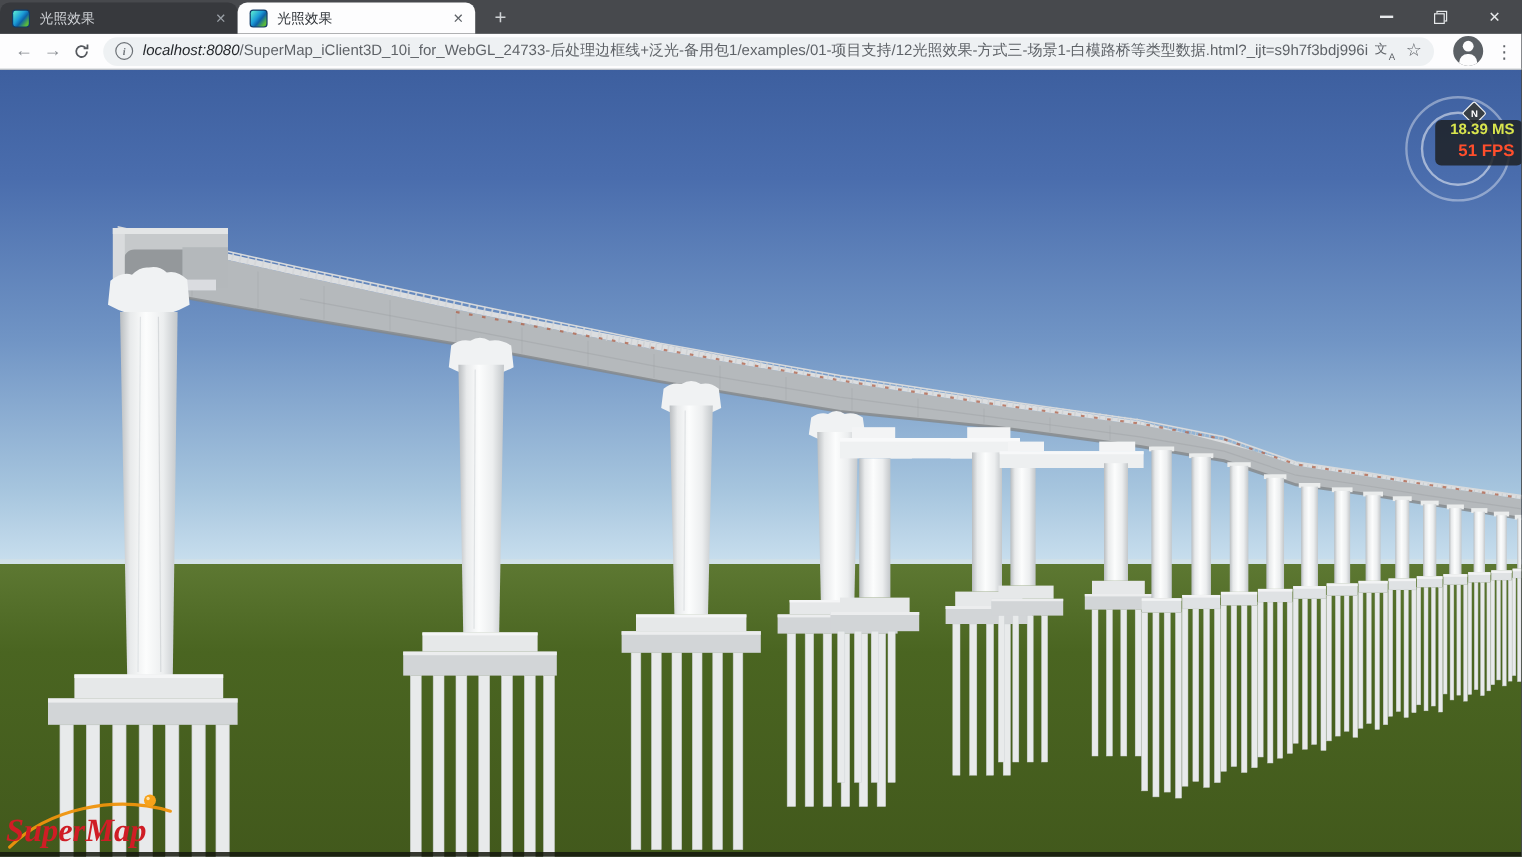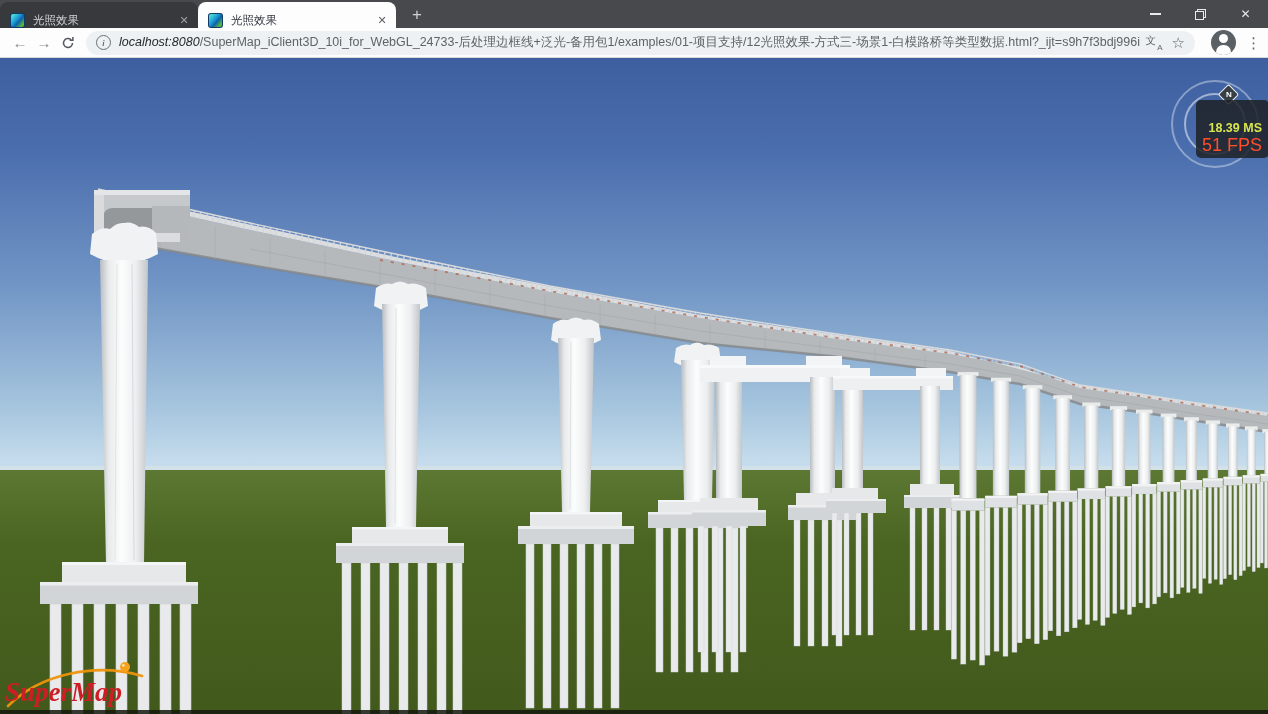--- a/index.html
+++ b/index.html
@@ -2,21 +2,21 @@
 <html><head>
 <meta charset="utf-8">
 <style>
   html,body{margin:0;padding:0;width:1268px;height:714px;overflow:hidden;
     font-family:"Liberation Sans",sans-serif;background:#47494d;}
   .browser{width:1268px;height:714px;position:relative;}
 
   
   .tabstrip{height:28px;background:#47494d;display:flex;align-items:flex-end;position:relative;}
   .tab{width:198px;height:26px;margin-top:2px;border-radius:8px 8px 0 0;display:flex;
-       align-items:flex-end;padding:0 6px 0 10px;box-sizing:border-box;cursor:default;}
+       align-items:center;padding:0 6px 0 10px;box-sizing:border-box;cursor:default;}
   .tab.inactive{background:#37393d;}
   .tab.active{background:#fdfdfe;}
   .tab .title{font-size:11.5px;flex:1;white-space:nowrap;overflow:hidden;}
   .tab.inactive .title{color:#cfd2d6;}
   .tab.active .title{color:#2f3338;}
   .favicon{width:15px;height:15px;border-radius:3px;margin-right:8px;flex:none;
        background:#123a66;position:relative;overflow:hidden;}
   .favicon i{position:absolute;inset:1px;border-radius:2px;display:block;
        background:linear-gradient(130deg,#53e0d2 8%,#1b9bd7 42%,#0d62a8 60%,#59b93c 86%);}
   .tabclose{width:16px;height:16px;border-radius:8px;display:flex;align-items:center;
@@ -64,23 +64,23 @@
 
   
   .compass{position:absolute;top:22px;right:9px;width:88px;height:88px;}
   .ring-outer{position:absolute;inset:0;border-radius:50%;border:2px solid rgba(255,255,255,.38);}
   .ring-inner{position:absolute;inset:13px;border-radius:50%;border:2px solid rgba(255,255,255,.5);}
   .north-badge{position:absolute;left:50px;top:7px;width:13px;height:13px;background:#383f45;
        border:1.5px solid #eceff1;border-radius:2px;transform:rotate(45deg);
        display:flex;align-items:center;justify-content:center;}
   .north-badge span{transform:rotate(-45deg);font-size:8px;font-weight:bold;color:#fff;}
   .stats{position:absolute;left:25px;top:20px;width:73px;background:rgba(30,34,38,.86);
-       border-radius:5px;padding:20px 7px 4px 0;text-align:right;box-sizing:border-box;}
+       border-radius:5px;padding:0 7px 4px 0;text-align:right;box-sizing:border-box;}
   .stats .ms{color:#d9e54d;font-size:12.5px;font-weight:bold;line-height:17px;white-space:nowrap;}
-  .stats .fps{color:#ff4e2c;font-size:18px;font-weight:normal;line-height:17px;white-space:nowrap;}
+  .stats .fps{color:#ff4e2c;font-size:14px;font-weight:bold;line-height:17px;white-space:nowrap;}
 
   .logo{position:absolute;left:4px;bottom:4px;width:152px;height:52px;}
 </style>
 </head>
 <body>
 
 <div class="browser">
 
   <div class="tabstrip">
     <div class="tab inactive">

